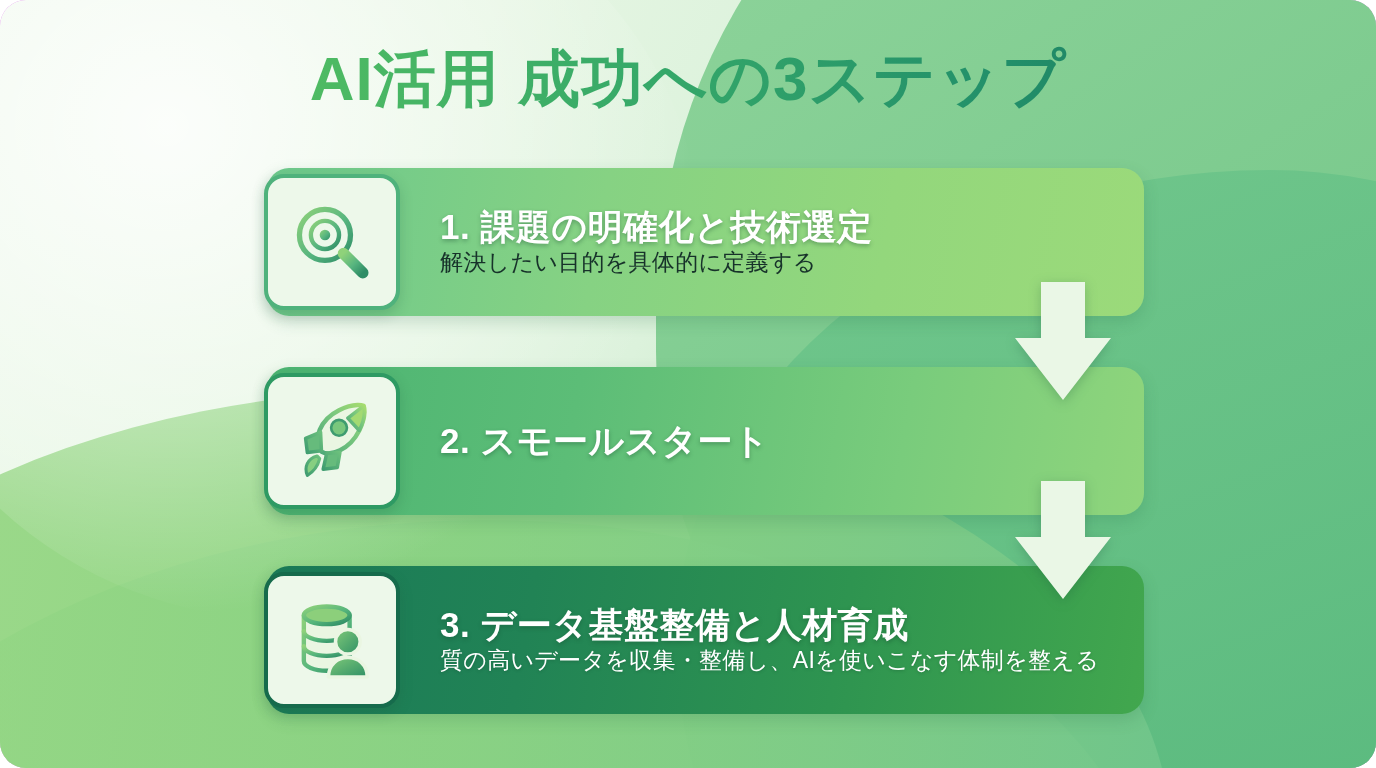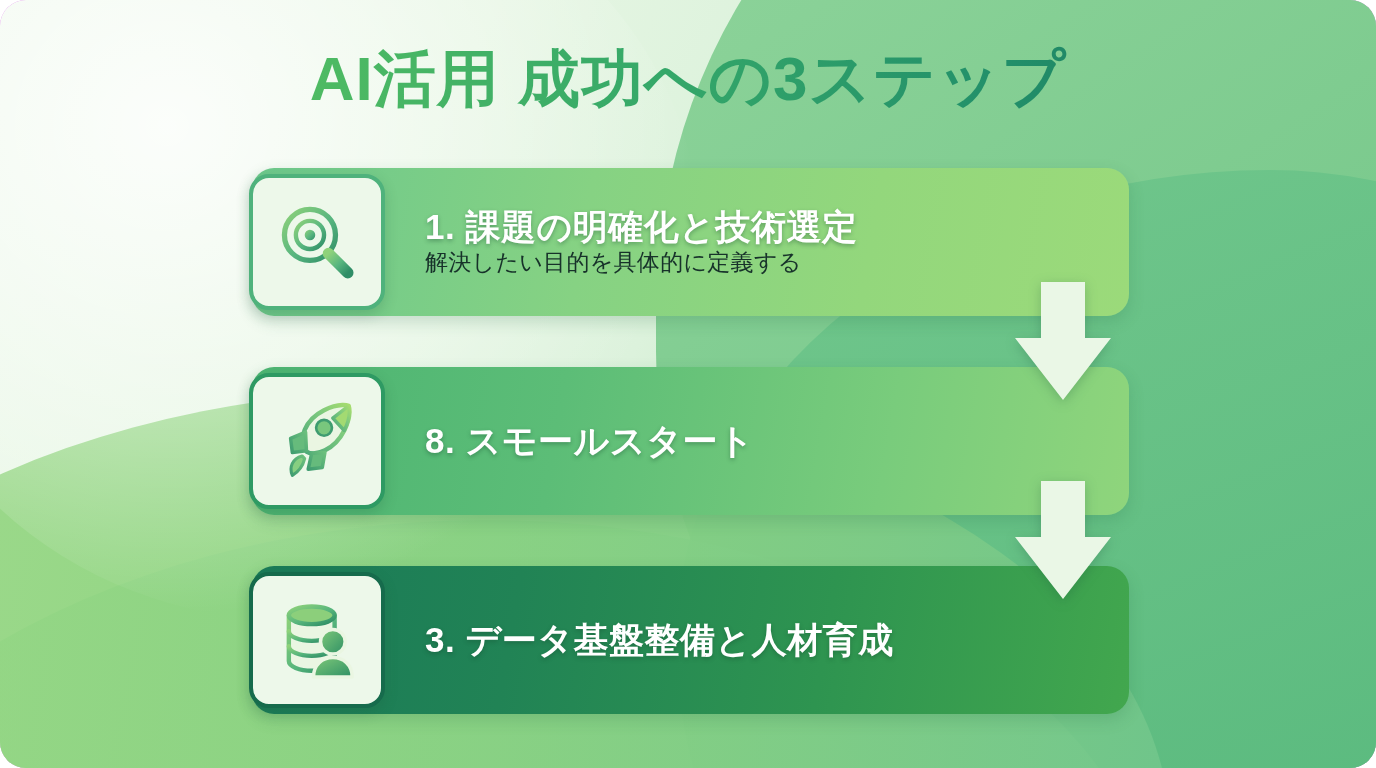--- a/index.html
+++ b/index.html
@@ -108,21 +108,21 @@
     -webkit-background-clip: text;
     background-clip: text;
     color: transparent;
     -webkit-text-fill-color: transparent;
     white-space: nowrap;
   }
 
   
   .steps {
     position: absolute;
-    left: 249px;
+    left: 264px;
     top: 168px;
     width: 882px;
     height: 546px;
     text-decoration: underline;
   }
 
   .step {
     position: absolute;
     left: 0;
     width: 880px;
@@ -297,21 +297,21 @@
             <path d="M37 40 L20 47 L22 63 L38 61 Z" fill="#66bb7c" stroke="url(#g2b)" stroke-width="4" stroke-linejoin="round"></path>
 
             <path d="M44 64 L40 82 L56 80 L59 63 Z" fill="#66bb7c" stroke="url(#g2b)" stroke-width="4" stroke-linejoin="round"></path>
 
             <path d="M33 67 C22 70 18 80 22 89 C29 85 34 78 36 70 Z" fill="#87cf81" stroke="url(#g2b)" stroke-width="3.5" stroke-linejoin="round"></path>
           </svg>
         </span>
       </div>
 
       <div class="step-text">
-        <div class="step-heading">8. スモールスタート</div>
+        <div class="step-heading">2. スモールスタート</div>
       </div>
     </div>
 
     <div class="step step-3">
       <div class="card card-3"></div>
 
       <div class="icon-tile icon-tile-3">
         <span>
           <svg viewBox="0 0 100 100" xmlns="http://www.w3.org/2000/svg">
             <defs>
@@ -334,20 +334,21 @@
             <path d="M18 57 C18 63 30 68 44 68 C58 68 70 63 70 57" fill="none" stroke="url(#g3a)" stroke-width="5" stroke-linecap="round"></path>
 
             <circle cx="68" cy="52" r="14" fill="url(#g3b)" stroke="#eaf6e2" stroke-width="4"></circle>
             <path d="M46 92 C46 78 56 70 68 70 C80 70 90 78 90 92 Z" fill="url(#g3b)" stroke="#eaf6e2" stroke-width="4" stroke-linejoin="round"></path>
           </svg>
         </span>
       </div>
 
       <div class="step-text">
         <div class="step-heading">3. データ基盤整備と人材育成</div>
+        <div class="step-sub">質の高いデータを収集・整備し、AIを使いこなす体制を整える</div>
       </div>
     </div>
 
   </div>
 
   <div class="arrow arrow-1">
     <svg viewBox="0 0 96 118" xmlns="http://www.w3.org/2000/svg">
       <path d="M26 0 L70 0 L70 56 L96 56 L48 118 L0 56 L26 56 Z" fill="#eaf7e6"></path>
     </svg>
   </div>

